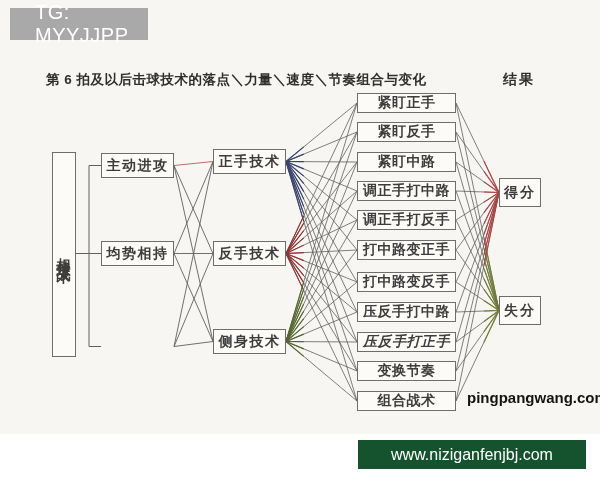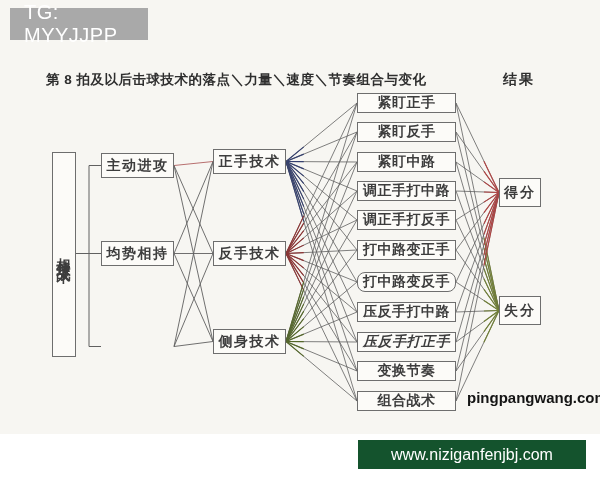--- a/index.html
+++ b/index.html
@@ -3,21 +3,21 @@
 <meta charset="utf-8">
 <style>
   html,body{margin:0;padding:0;background:#ffffff;}
   #screen{
     position:relative;width:600px;height:480px;overflow:hidden;
     font-family:"Liberation Sans","DejaVu Sans",sans-serif;background:#ffffff;
   }
   #photo-tint{position:absolute;left:0;top:0;width:600px;height:434px;background:#f7f6f2;}
   #tg-badge{
     position:absolute;left:10px;top:8px;width:138px;height:32px;background:#a9a9a9;
-    color:#ffffff;font-size:20px;display:flex;align-items:center;padding-left:14px;
+    color:#ffffff;font-size:20px;display:flex;align-items:center;padding-left:25px;
     box-sizing:border-box;letter-spacing:0.5px;
   }
   #diagram-title{
     position:absolute;left:46px;top:71px;font-size:13.5px;color:#2e2e2e;
     font-weight:600;letter-spacing:0.5px;white-space:nowrap;
   }
   #result-label{
     position:absolute;left:503px;top:71px;font-size:14px;color:#2e2e2e;
     font-weight:600;letter-spacing:2px;
   }
@@ -172,41 +172,41 @@
       <line x1="456" y1="401" x2="499" y2="192.5" stroke="#606060" stroke-width="0.8"></line>
       <line x1="483.95" y1="265.475" x2="499" y2="192.5" stroke="#b24343" stroke-width="1.1"></line>
       <line x1="456" y1="401" x2="499" y2="310.5" stroke="#606060" stroke-width="0.8"></line>
       <line x1="483.95" y1="342.175" x2="499" y2="310.5" stroke="#718035" stroke-width="1.1"></line>
     </svg>
 
   <div id="tg-badge">
     <span>TG: MYYJJPP</span>
   </div>
 
-  <div id="diagram-title">第 8 拍及以后击球技术的落点＼力量＼速度＼节奏组合与变化</div>
+  <div id="diagram-title">第 6 拍及以后击球技术的落点＼力量＼速度＼节奏组合与变化</div>
   <div id="result-label">结果</div>
 
   <div class="node root-node" style="left:52px;top:152px;width:24px;height:205px;">
     <span class="vtext">相持球战术</span>
   </div>
 
   <div class="node sit-node" style="left:101px;top:153px;width:73px;height:25px;">主动进攻</div>
   <div class="node sit-node" style="left:101px;top:241px;width:73px;height:25px;">均势相持</div>
 
   <div class="node tech-node" style="left:213px;top:149px;width:73px;height:25px;">正手技术</div>
   <div class="node tech-node" style="left:213px;top:241px;width:73px;height:25px;">反手技术</div>
   <div class="node tech-node" style="left:213px;top:329px;width:73px;height:25px;">侧身技术</div>
 
   <div class="node tac-node" style="left:357px;top:93px;width:99px;height:20px;">紧盯正手</div>
   <div class="node tac-node" style="left:357px;top:122px;width:99px;height:20px;">紧盯反手</div>
   <div class="node tac-node" style="left:357px;top:152px;width:99px;height:20px;">紧盯中路</div>
   <div class="node tac-node" style="left:357px;top:181px;width:99px;height:20px;">调正手打中路</div>
   <div class="node tac-node" style="left:357px;top:210px;width:99px;height:20px;">调正手打反手</div>
   <div class="node tac-node" style="left:357px;top:240px;width:99px;height:20px;">打中路变正手</div>
-  <div class="node tac-node" style="left:357px;top:272px;width:99px;height:20px;border-radius:8px;">打中路变反手</div>
+  <div class="node tac-node" style="left:357px;top:272px;width:99px;height:20px;">打中路变反手</div>
   <div class="node tac-node" style="left:357px;top:302px;width:99px;height:20px;">压反手打中路</div>
   <div class="node tac-node" style="left:357px;top:332px;width:99px;height:20px;font-style:italic;">压反手打正手</div>
   <div class="node tac-node" style="left:357px;top:361px;width:99px;height:20px;">变换节奏</div>
   <div class="node tac-node" style="left:357px;top:391px;width:99px;height:20px;">组合战术</div>
 
   <div class="node out-node" style="left:499px;top:178px;width:42px;height:29px;">得分</div>
   <div class="node out-node" style="left:499px;top:296px;width:42px;height:29px;">失分</div>
 
   <div id="watermark">pingpangwang.com</div>
 

